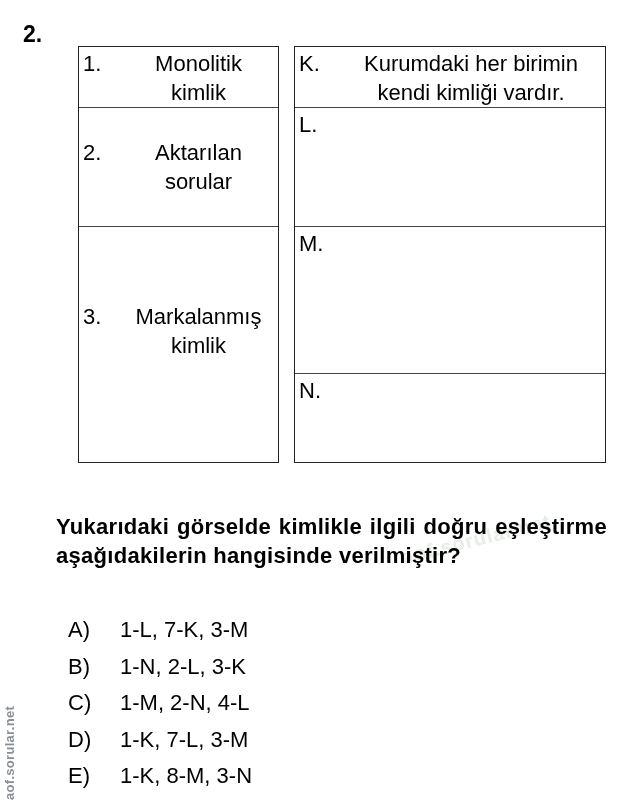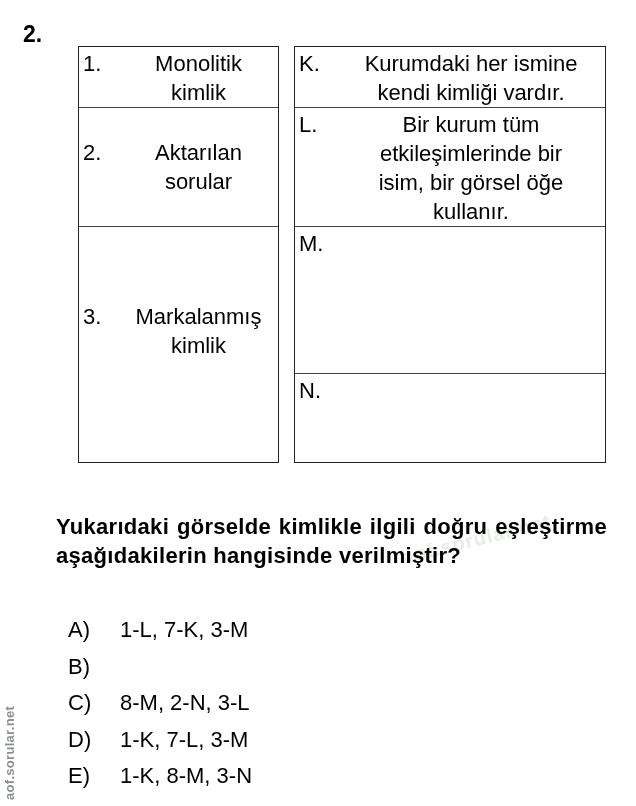--- a/index.html
+++ b/index.html
@@ -83,31 +83,27 @@
       <span class="txt">Markalanmış
 kimlik</span>
     </div>
   </div>
 </div>
 
 <div class="tbl" id="right-tbl">
   <div class="cell first" style="top:0;height:61px;">
     <div class="item" style="top:2px;">
       <span class="lbl">K.</span>
-      <span class="txt">Kurumdaki her ismine
+      <span class="txt">Kurumdaki her birimin
 kendi kimliği vardır.</span>
     </div>
   </div>
   <div class="cell" style="top:60px;height:119px;">
     <div class="item" style="top:2px;">
       <span class="lbl">L.</span>
-      <span class="txt">Bir kurum tüm
-etkileşimlerinde bir
-isim, bir görsel öğe
-kullanır.</span>
     </div>
   </div>
   <div class="cell" style="top:179px;height:148px;">
     <div class="item" style="top:2px;">
       <span class="lbl">M.</span>
     </div>
   </div>
   <div class="cell" style="top:326px;height:89px;">
     <div class="item" style="top:2px;">
       <span class="lbl">N.</span>
@@ -119,24 +115,25 @@
 
 <div class="prompt">Yukarıdaki görselde kimlikle ilgili doğru eşleştirme aşağıdakilerin hangisinde verilmiştir?</div>
 
 <div class="options">
   <div class="opt">
     <span class="ol">A)</span>
     <span>1-L, 7-K, 3-M</span>
   </div>
   <div class="opt">
     <span class="ol">B)</span>
+    <span>1-N, 2-L, 3-K</span>
   </div>
   <div class="opt">
     <span class="ol">C)</span>
-    <span>8-M, 2-N, 3-L</span>
+    <span>1-M, 2-N, 4-L</span>
   </div>
   <div class="opt">
     <span class="ol">D)</span>
     <span>1-K, 7-L, 3-M</span>
   </div>
   <div class="opt">
     <span class="ol">E)</span>
     <span>1-K, 8-M, 3-N</span>
   </div>
 </div>

